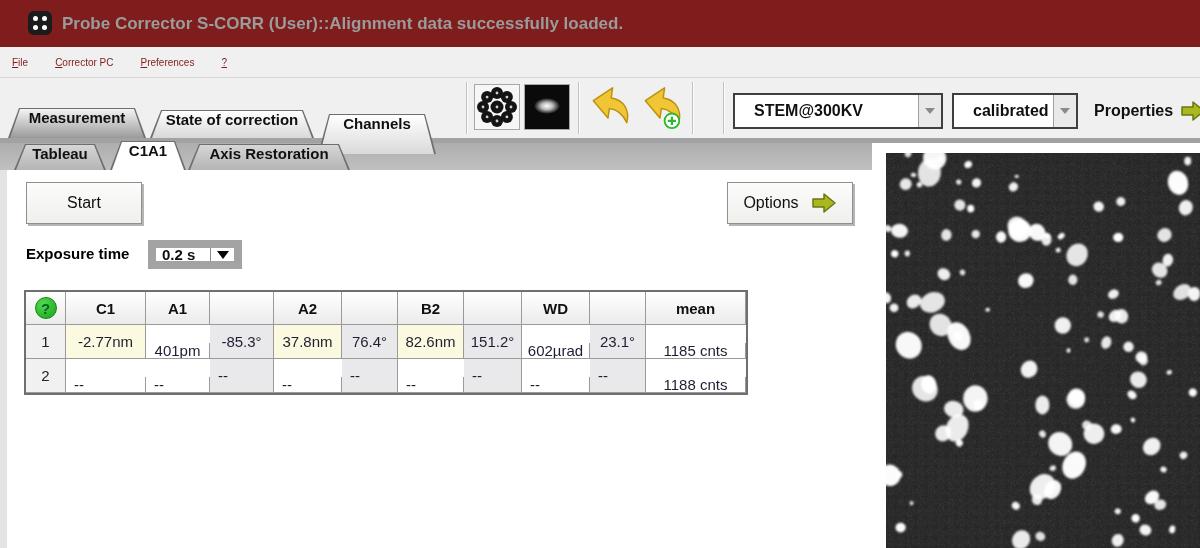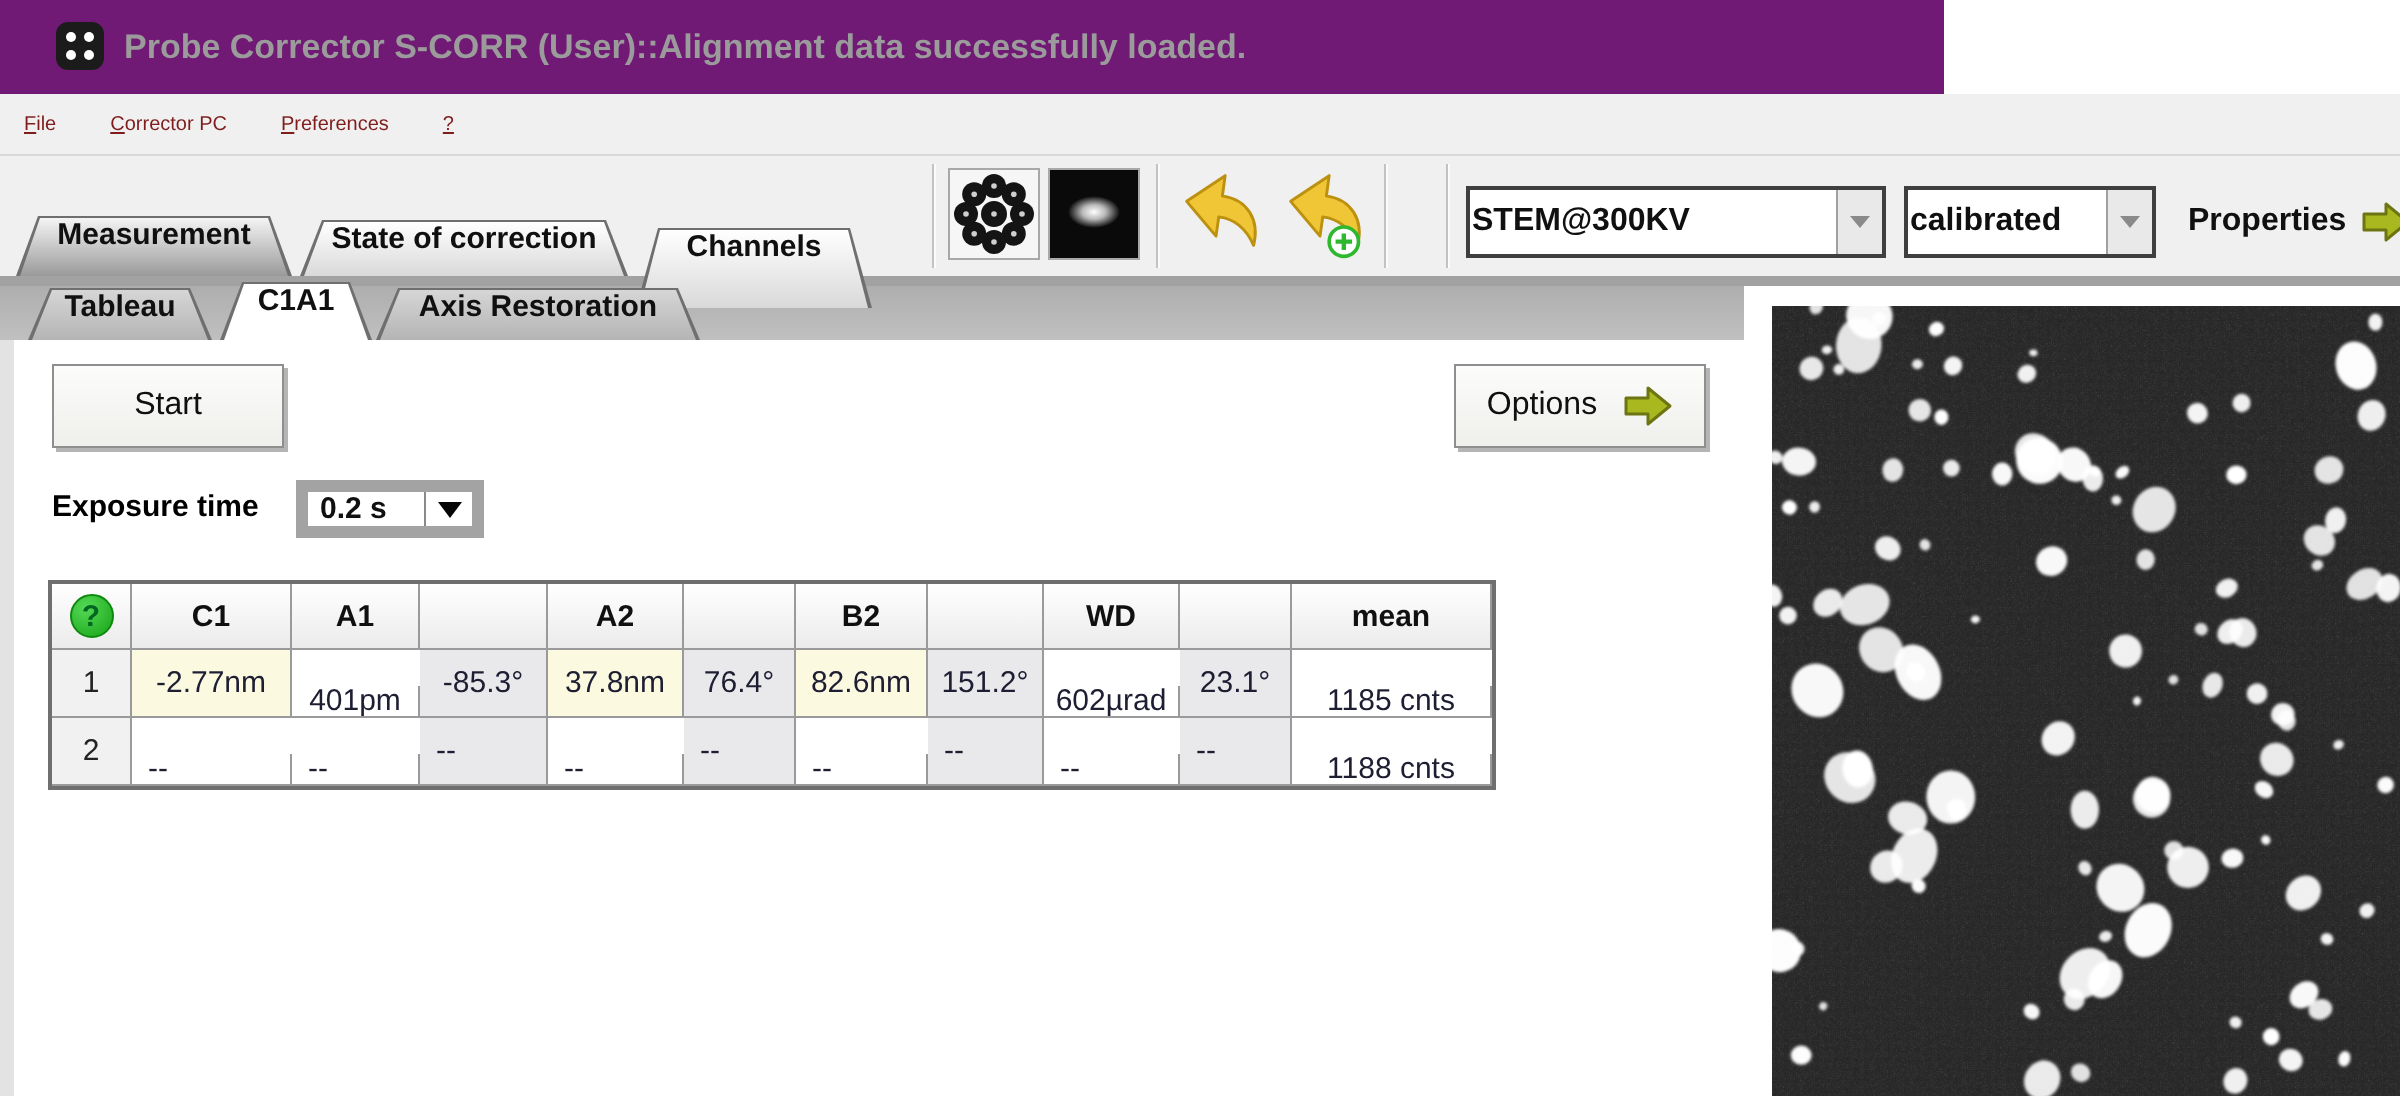--- a/index.html
+++ b/index.html
@@ -2,39 +2,39 @@
 <html><head>
 <meta charset="utf-8">
 <style>
   html,body{margin:0;padding:0;background:#ffffff;}
   *{box-sizing:border-box;}
   #stage{
     position:relative;width:1200px;height:548px;overflow:hidden;
     font-family:"Liberation Sans",sans-serif;background:#ffffff;
   }
   
-  #titlebar{position:absolute;left:0;top:0;width:972px;height:47px;background:#701a75;}
+  #titlebar{position:absolute;left:0;top:0;width:1200px;height:47px;background:#7f1d1d;}
   #app-icon{position:absolute;left:28px;top:11px;width:24px;height:24px;background:#1b1b1b;border-radius:6px;}
   #app-icon .dot{position:absolute;width:5px;height:5px;border-radius:50%;background:#ffffff;}
   #title-text{position:absolute;left:62px;top:0;height:47px;line-height:47px;
     font-size:17px;font-weight:600;color:#9b9b9b;white-space:nowrap;}
   
   #menubar{position:absolute;left:0;top:47px;width:1200px;height:31px;background:#f0f0f0;
     border-bottom:1px solid #d8d8d8;display:flex;align-items:center;padding-left:12px;gap:27px;}
   .menu-item{font-size:10px;font-weight:400;color:#7f1d1d;cursor:default;white-space:nowrap;}
   .menu-item u{text-decoration:underline;}
   
   #toolbar{position:absolute;left:0;top:78px;width:1200px;height:60px;background:#f0f0f0;}
   .groove{position:absolute;top:4px;height:52px;width:2px;border-left:1px solid #c2c2c2;border-right:1px solid #fbfbfb;}
   .thumb{position:absolute;top:6px;width:46px;height:46px;border:1px solid #a8a8a8;}
   #tableau-thumb{background:#f6f6f6;}
   #beam-thumb{background:#0a0a0a;}
   .tool-btn{position:absolute;top:8px;width:44px;height:44px;}
   .combo{position:absolute;top:15px;height:36px;background:#ffffff;border:2px solid #3f3f3f;display:flex;align-items:stretch;}
-  .combo .val{flex:1;display:flex;align-items:center;padding-left:1px;font-size:16px;font-weight:600;color:#101010;white-space:nowrap;overflow:hidden;}
+  .combo .val{flex:1;display:flex;align-items:center;padding-left:19px;font-size:16px;font-weight:600;color:#101010;white-space:nowrap;overflow:hidden;}
   .combo .arrow-box{width:23px;background:#e9e9e9;border-left:1px solid #a0a0a0;display:flex;align-items:center;justify-content:center;}
   .combo .arrow-box .tri{width:0;height:0;border-left:5px solid transparent;border-right:5px solid transparent;border-top:6px solid #8a8a8a;}
   #properties-label{position:absolute;left:1094px;top:15px;height:36px;line-height:36px;font-size:16px;font-weight:600;color:#101010;}
   #properties-arrow{position:absolute;left:1180px;top:21px;}
   
   .tab{position:absolute;cursor:default;}
   .tab-shape{position:relative;width:100%;height:100%;
     clip-path:polygon(11px 0,calc(100% - 11px) 0,100% 100%,0 100%);background:#6f6f6f;}
   .tab-inner{position:absolute;left:2px;right:2px;top:1px;bottom:0;
     clip-path:polygon(10px 0,calc(100% - 10px) 0,100% 100%,0 100%);
@@ -50,21 +50,21 @@
   #right-pane{position:absolute;left:872px;top:143px;width:328px;height:405px;background:#ffffff;}
   #content{position:absolute;left:0;top:170px;width:872px;height:378px;background:#ffffff;}
   #left-strip{position:absolute;left:0;top:170px;width:8px;height:378px;background:#e3e3e3;border-right:1px solid #ffffff;}
   
   .push-btn{position:absolute;height:42px;background:linear-gradient(#fcfcfb,#efefec);
     border:1px solid #8f8f8f;box-shadow:2px 2px 0 rgba(120,120,120,0.55);
     display:flex;align-items:center;justify-content:center;gap:12px;
     font-size:16px;color:#101010;cursor:default;}
   #exposure-label{position:absolute;left:26px;top:240px;height:28px;line-height:28px;font-size:15px;font-weight:600;color:#000000;}
   #exposure-combo{position:absolute;left:148px;top:240px;width:94px;height:29px;background:#ffffff;
-    border:6px solid #a3a3a3;display:flex;align-items:stretch;}
+    border:8px solid #a3a3a3;display:flex;align-items:stretch;}
   #exposure-combo .val{flex:1;display:flex;align-items:center;padding-left:6px;font-size:15px;font-weight:600;color:#101010;}
   #exposure-combo .arrow-box{width:24px;border-left:1px solid #8a8a8a;display:flex;align-items:center;justify-content:center;background:#ffffff;}
   #exposure-combo .tri{width:0;height:0;border-left:6px solid transparent;border-right:6px solid transparent;border-top:8px solid #050505;}
   .action-arrow{display:block;}
   
   #ptable{position:absolute;left:24px;top:290px;display:grid;border:2px solid #6f6f6f;background:#ffffff;}
   #ptable .cell{border-right:1px solid #9a9a9a;border-bottom:1px solid #9a9a9a;
     display:flex;align-items:center;justify-content:center;font-size:15px;color:#1e1e33;overflow:hidden;white-space:nowrap;}
   #ptable .hdr{background:linear-gradient(#ffffff,#ebebeb);font-weight:600;color:#101010;}
   #ptable .rnum{background:#f1f1f1;color:#232323;}

